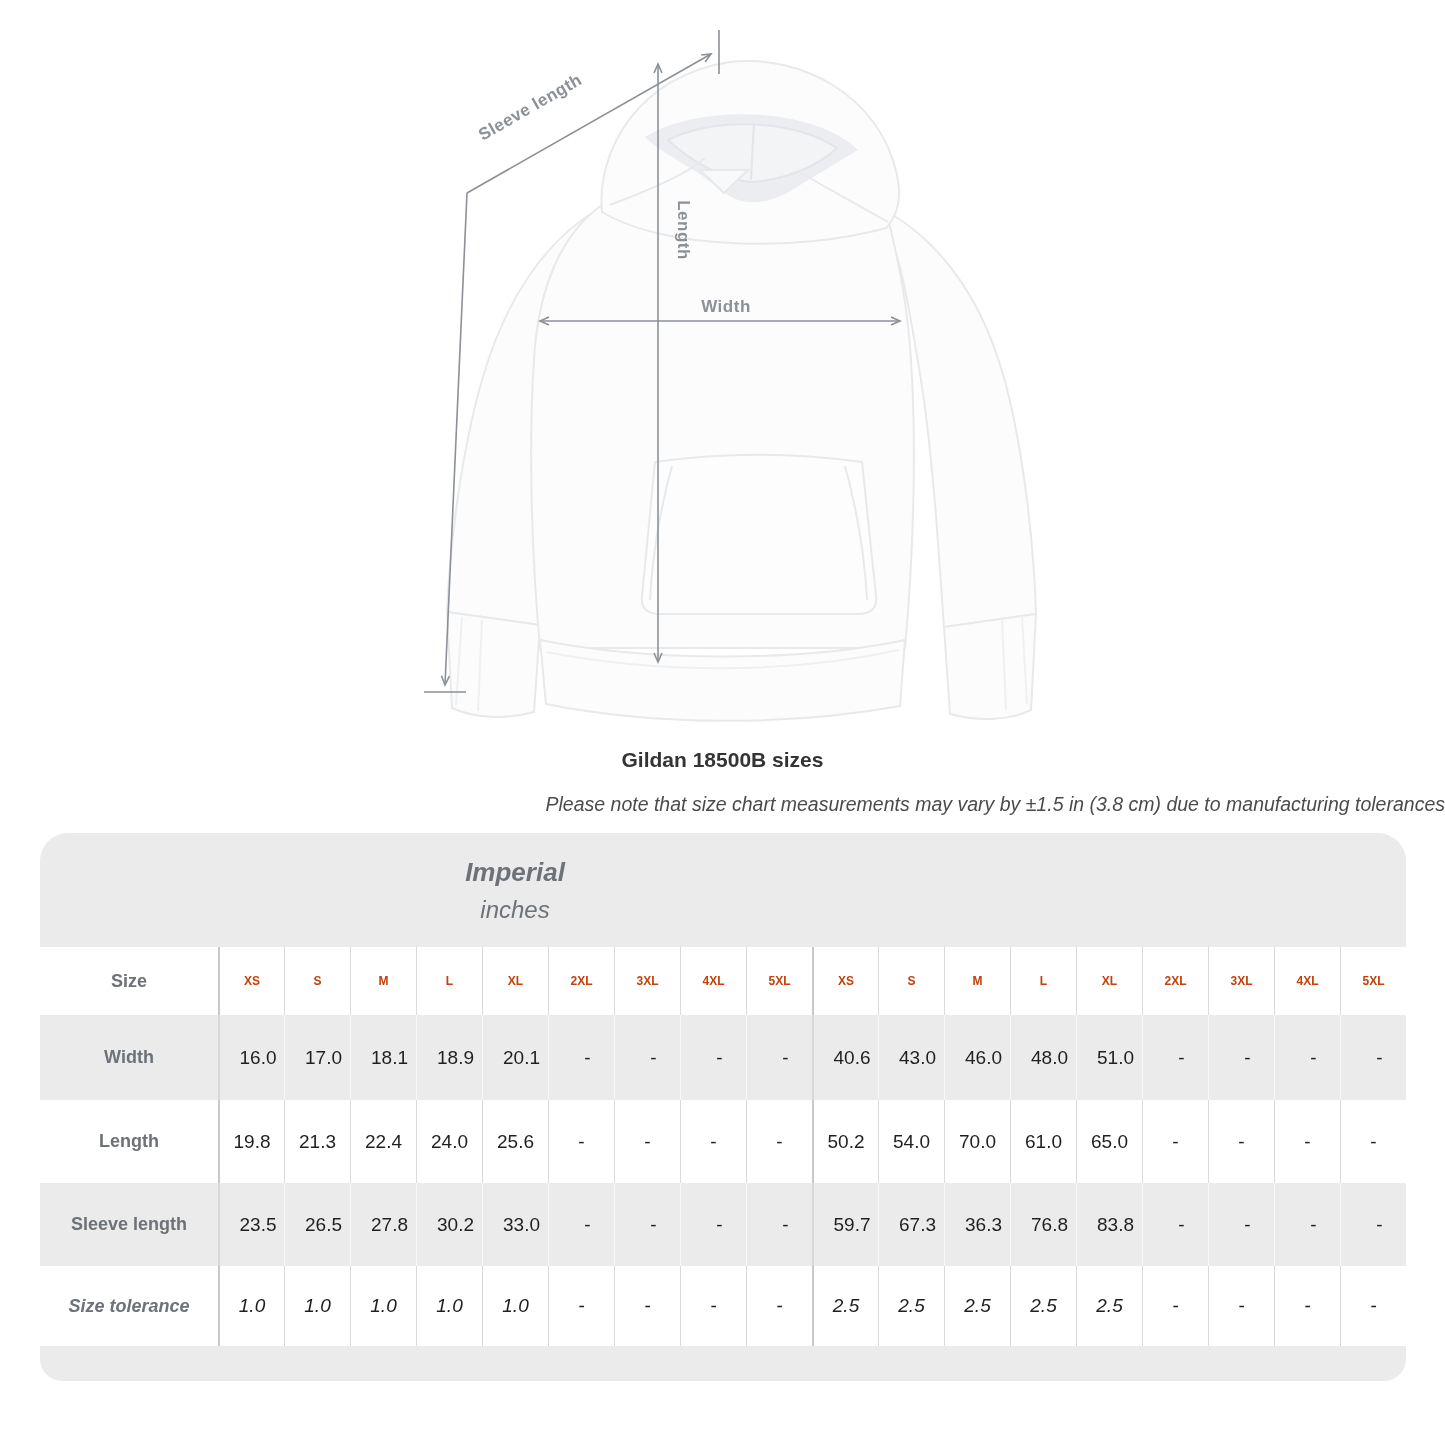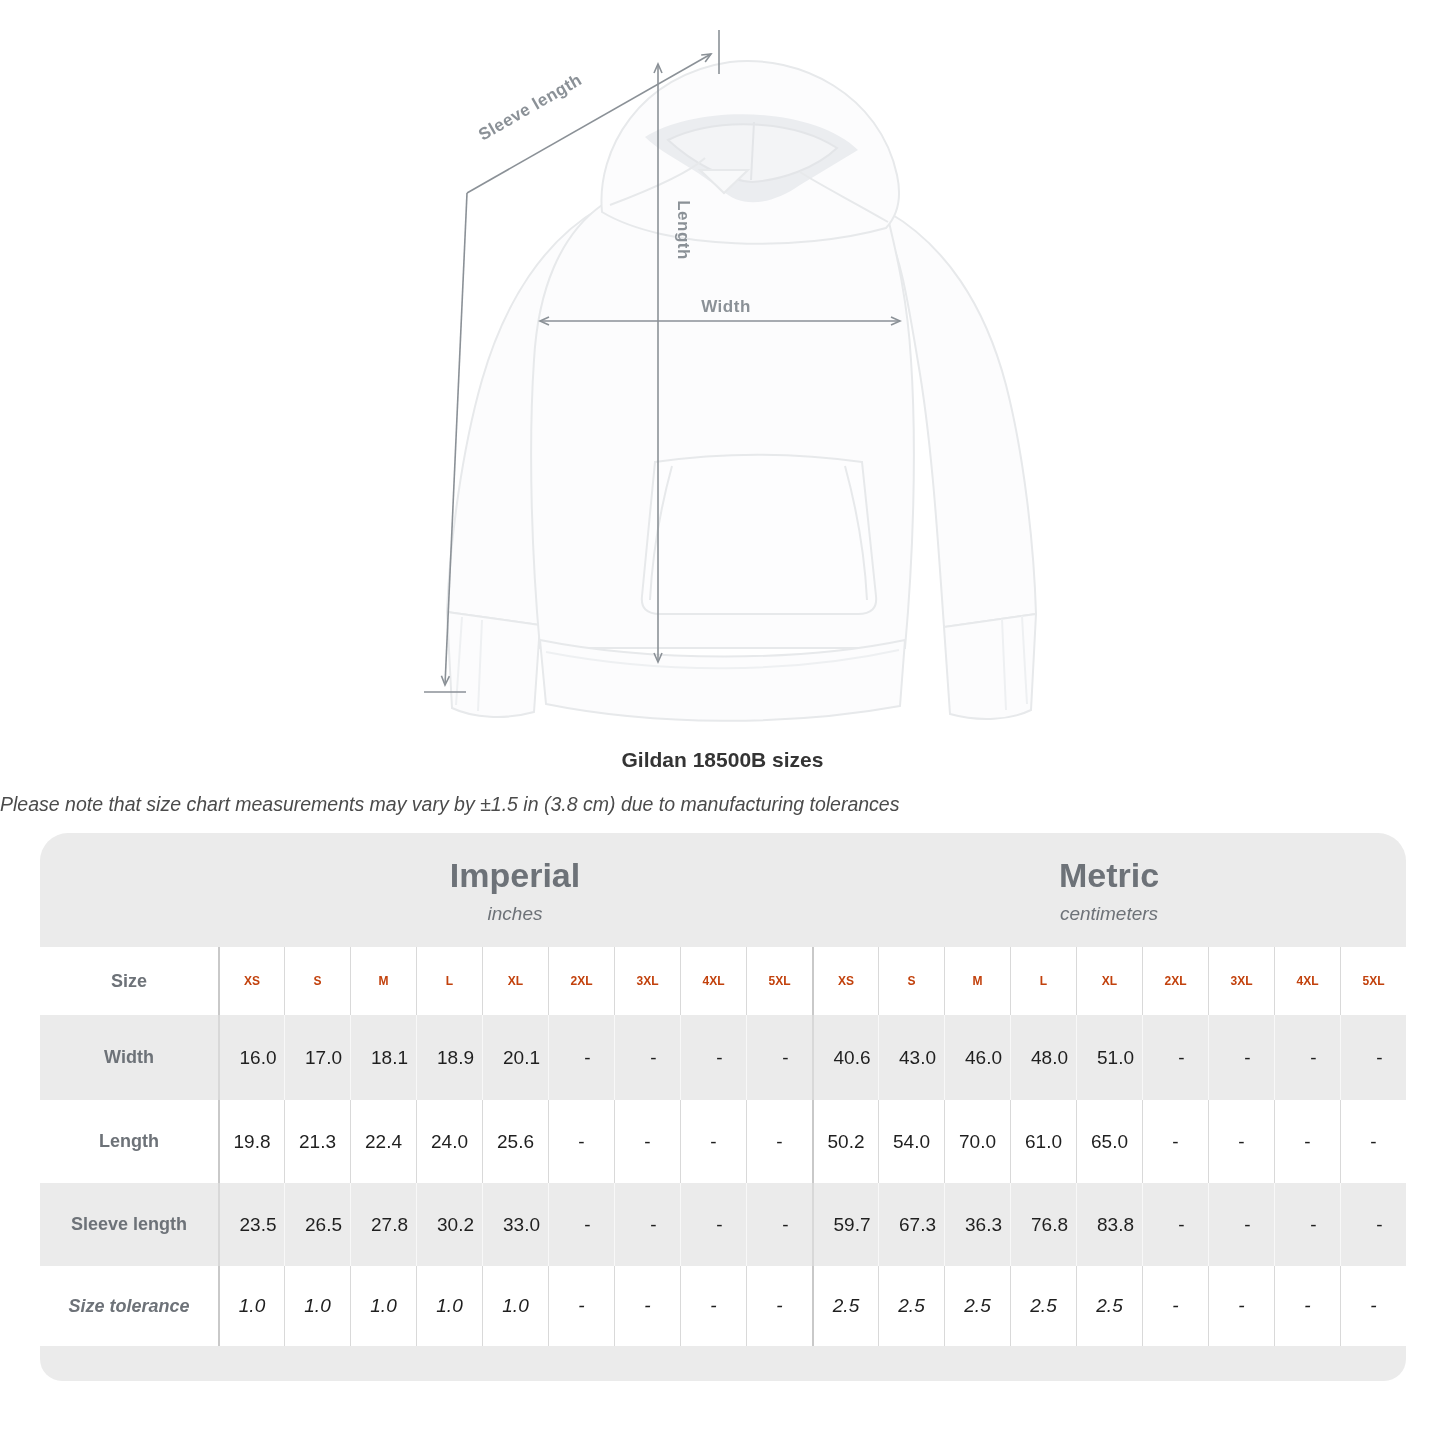--- a/index.html
+++ b/index.html
@@ -8,31 +8,31 @@
 
   
   .diagram{position:absolute;left:0;top:0;width:1445px;height:745px;}
   svg text{font-family:"Liberation Sans", sans-serif;}
   .measure-label{fill:#8b9197;font-size:17px;font-weight:bold;letter-spacing:.5px;}
   .measure-line{stroke:#8b9197;stroke-width:1.6;fill:none;}
 
   
   .page-title{position:absolute;left:0;top:748px;width:1445px;text-align:center;
               font-size:21px;font-weight:bold;color:#343434;}
-  .page-subtitle{position:absolute;left:0;top:793px;width:1445px;text-align:left;
+  .page-subtitle{position:absolute;left:0;top:793px;width:1445px;text-align:right;
               font-size:19.5px;font-style:italic;color:#4b4b4b;}
 
   
   .size-table{position:absolute;left:40px;top:833px;width:1366px;
               border-radius:28px 28px 22px 22px;overflow:hidden;background:#fff;}
   .band-top{height:114px;background:#ebebeb;display:flex;}
   .band-spacer{width:178px;}
   .band-sec{width:594px;display:flex;flex-direction:column;align-items:center;justify-content:center;color:#6d7278;}
-  .sec-name{font-size:34px;font-weight:bold;}
-  .sec-unit{font-size:19px;font-style:italic;margin-top:8px;}
+  .sec-name{font-size:26px;font-weight:bold;font-style:italic;}
+  .sec-unit{font-size:24px;font-style:italic;margin-top:8px;}
   .band-bottom{height:35px;background:#ebebeb;}
 
   .tr{display:flex;background:#fff;}
   .tr.gray{background:#ebebeb;}
   .cell{box-sizing:border-box;display:flex;align-items:center;justify-content:center;}
   .lab{width:178px;font-weight:bold;color:#6d7278;font-size:18px;}
   .val{width:66px;border-left:1px solid #d9d9d9;font-size:19px;color:#1f1f1f;}
   .val.head{font-weight:bold;color:#c2410c;font-size:12px;}
   .val.thick{border-left:2px solid #c9c9c9;}
   .tr.gray .val{border-left-color:#f8f8f8;padding-left:12px;}
@@ -111,24 +111,20 @@
 
   <div class="page-title">Gildan 18500B sizes</div>
   <div class="page-subtitle">Please note that size chart measurements may vary by ±1.5 in (3.8 cm) due to manufacturing tolerances</div>
 
   <div class="size-table">
     <div class="band-top">
       <div class="band-spacer"></div>
       <div class="band-sec">
         <div class="sec-name">Imperial</div>
         <div class="sec-unit">inches</div>
-      </div>
-      <div class="band-sec">
-        <div class="sec-name">Metric</div>
-        <div class="sec-unit">centimeters</div>
       </div>
     </div>
     <div id="table-rows">
         <div class="tr" style="height: 68px;">
           <div class="cell lab">Size</div>
           <div class="cell val head thick">XS</div>
           <div class="cell val head">S</div>
           <div class="cell val head">M</div>
           <div class="cell val head">L</div>
           <div class="cell val head">XL</div>

